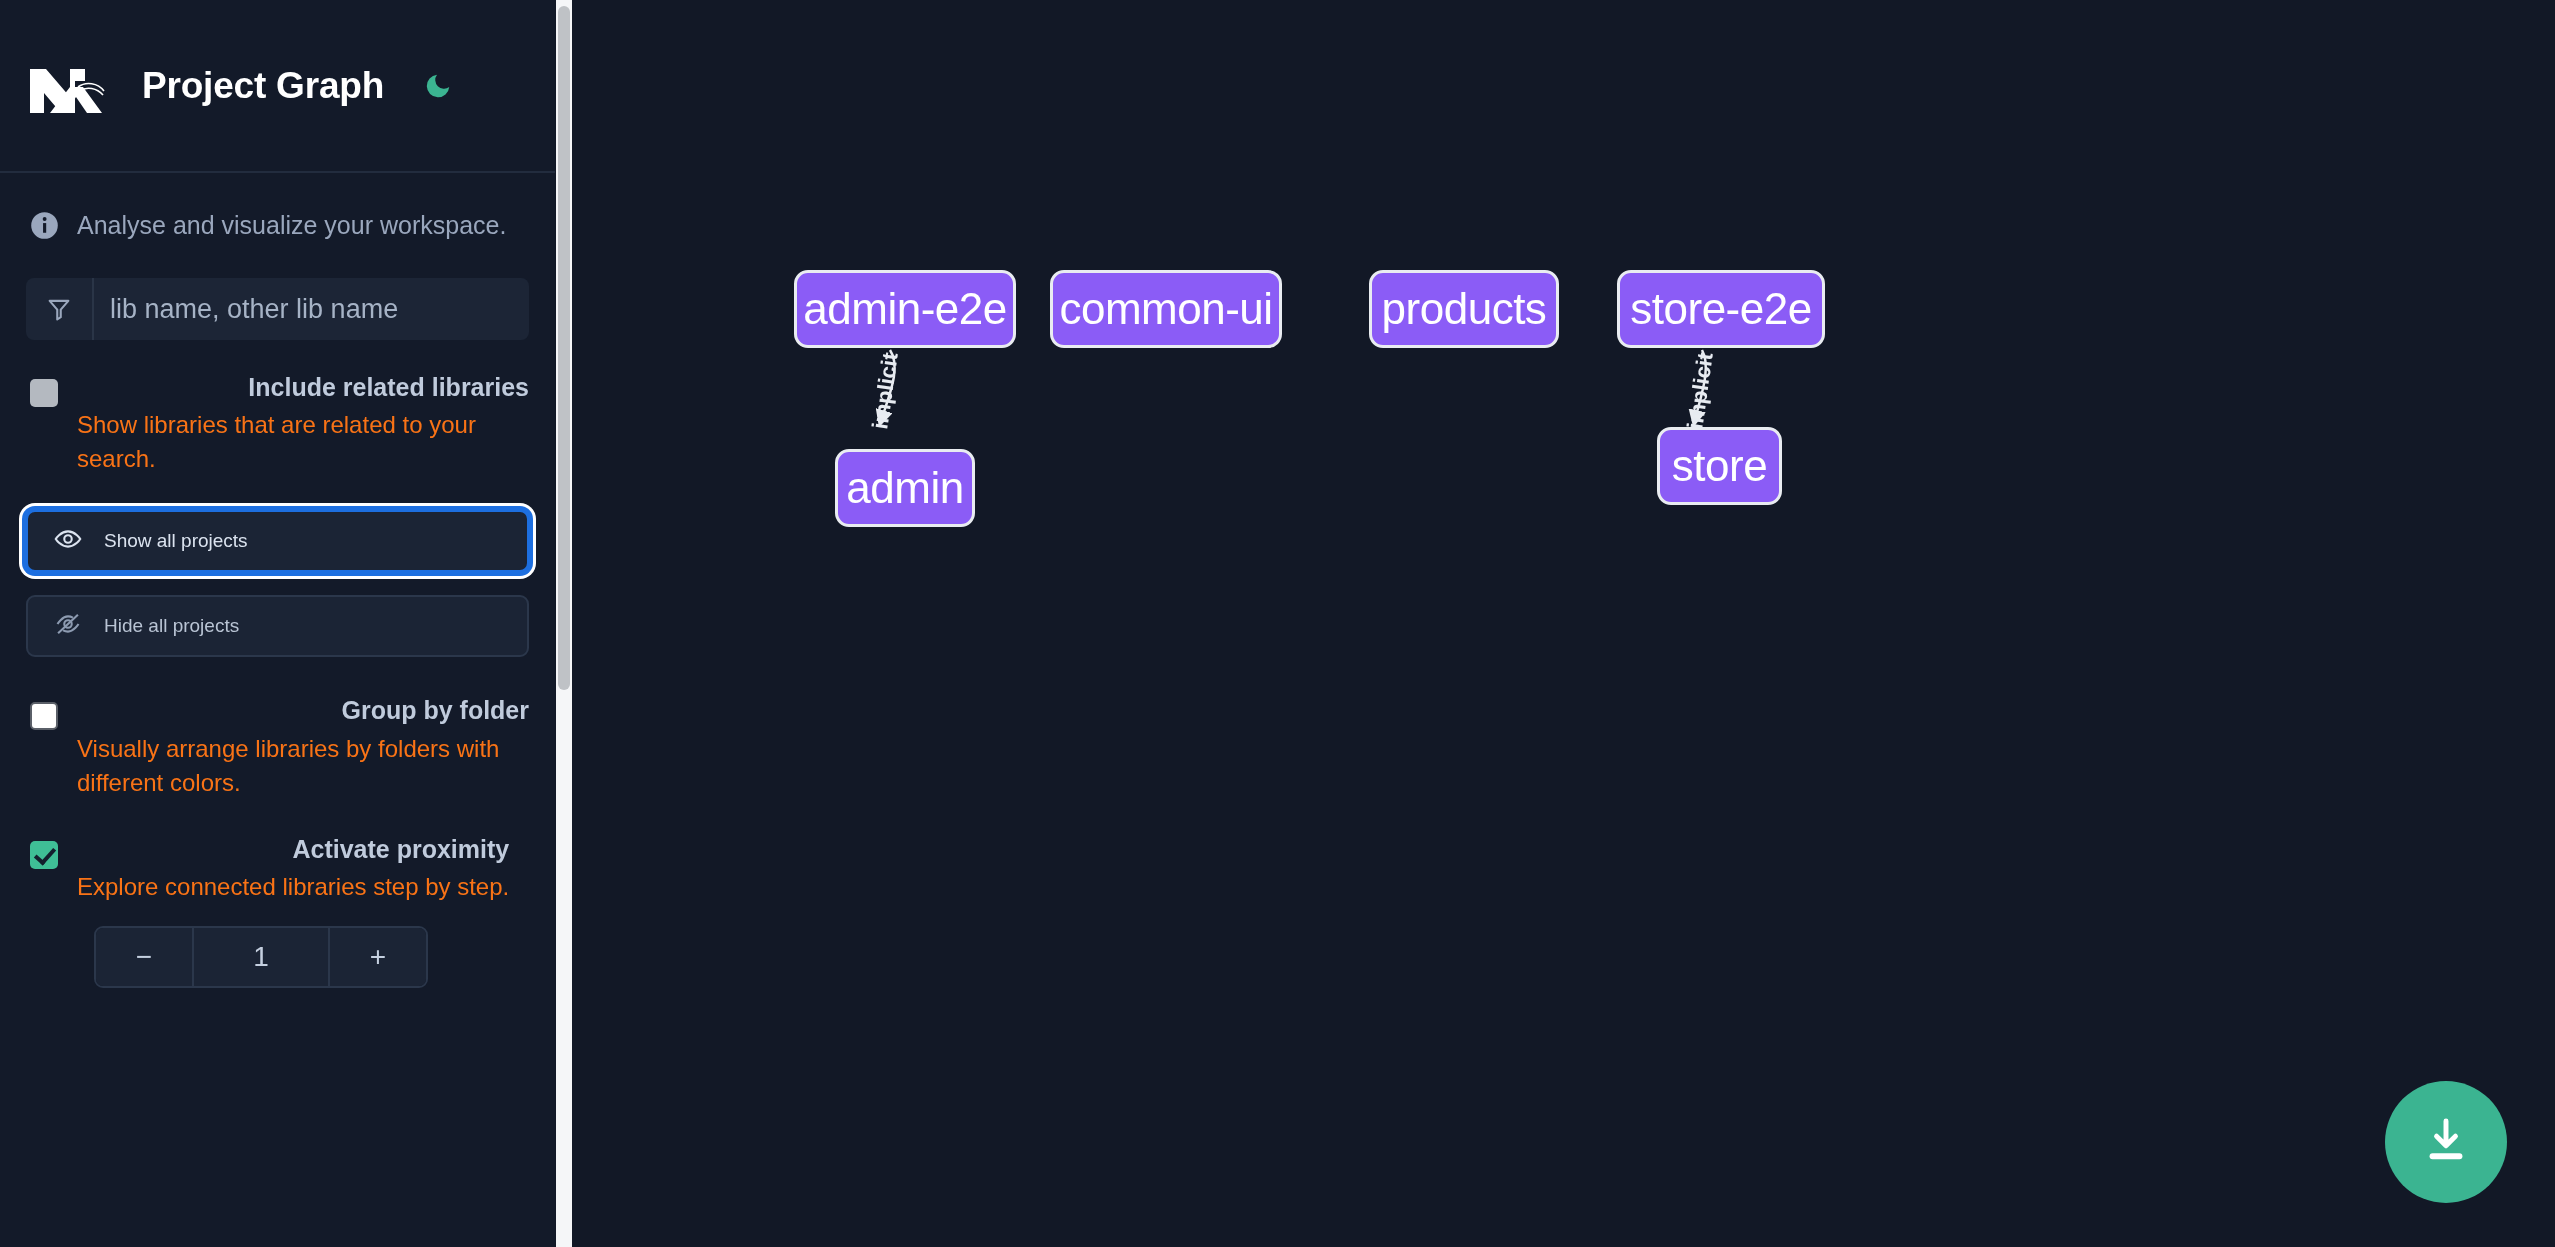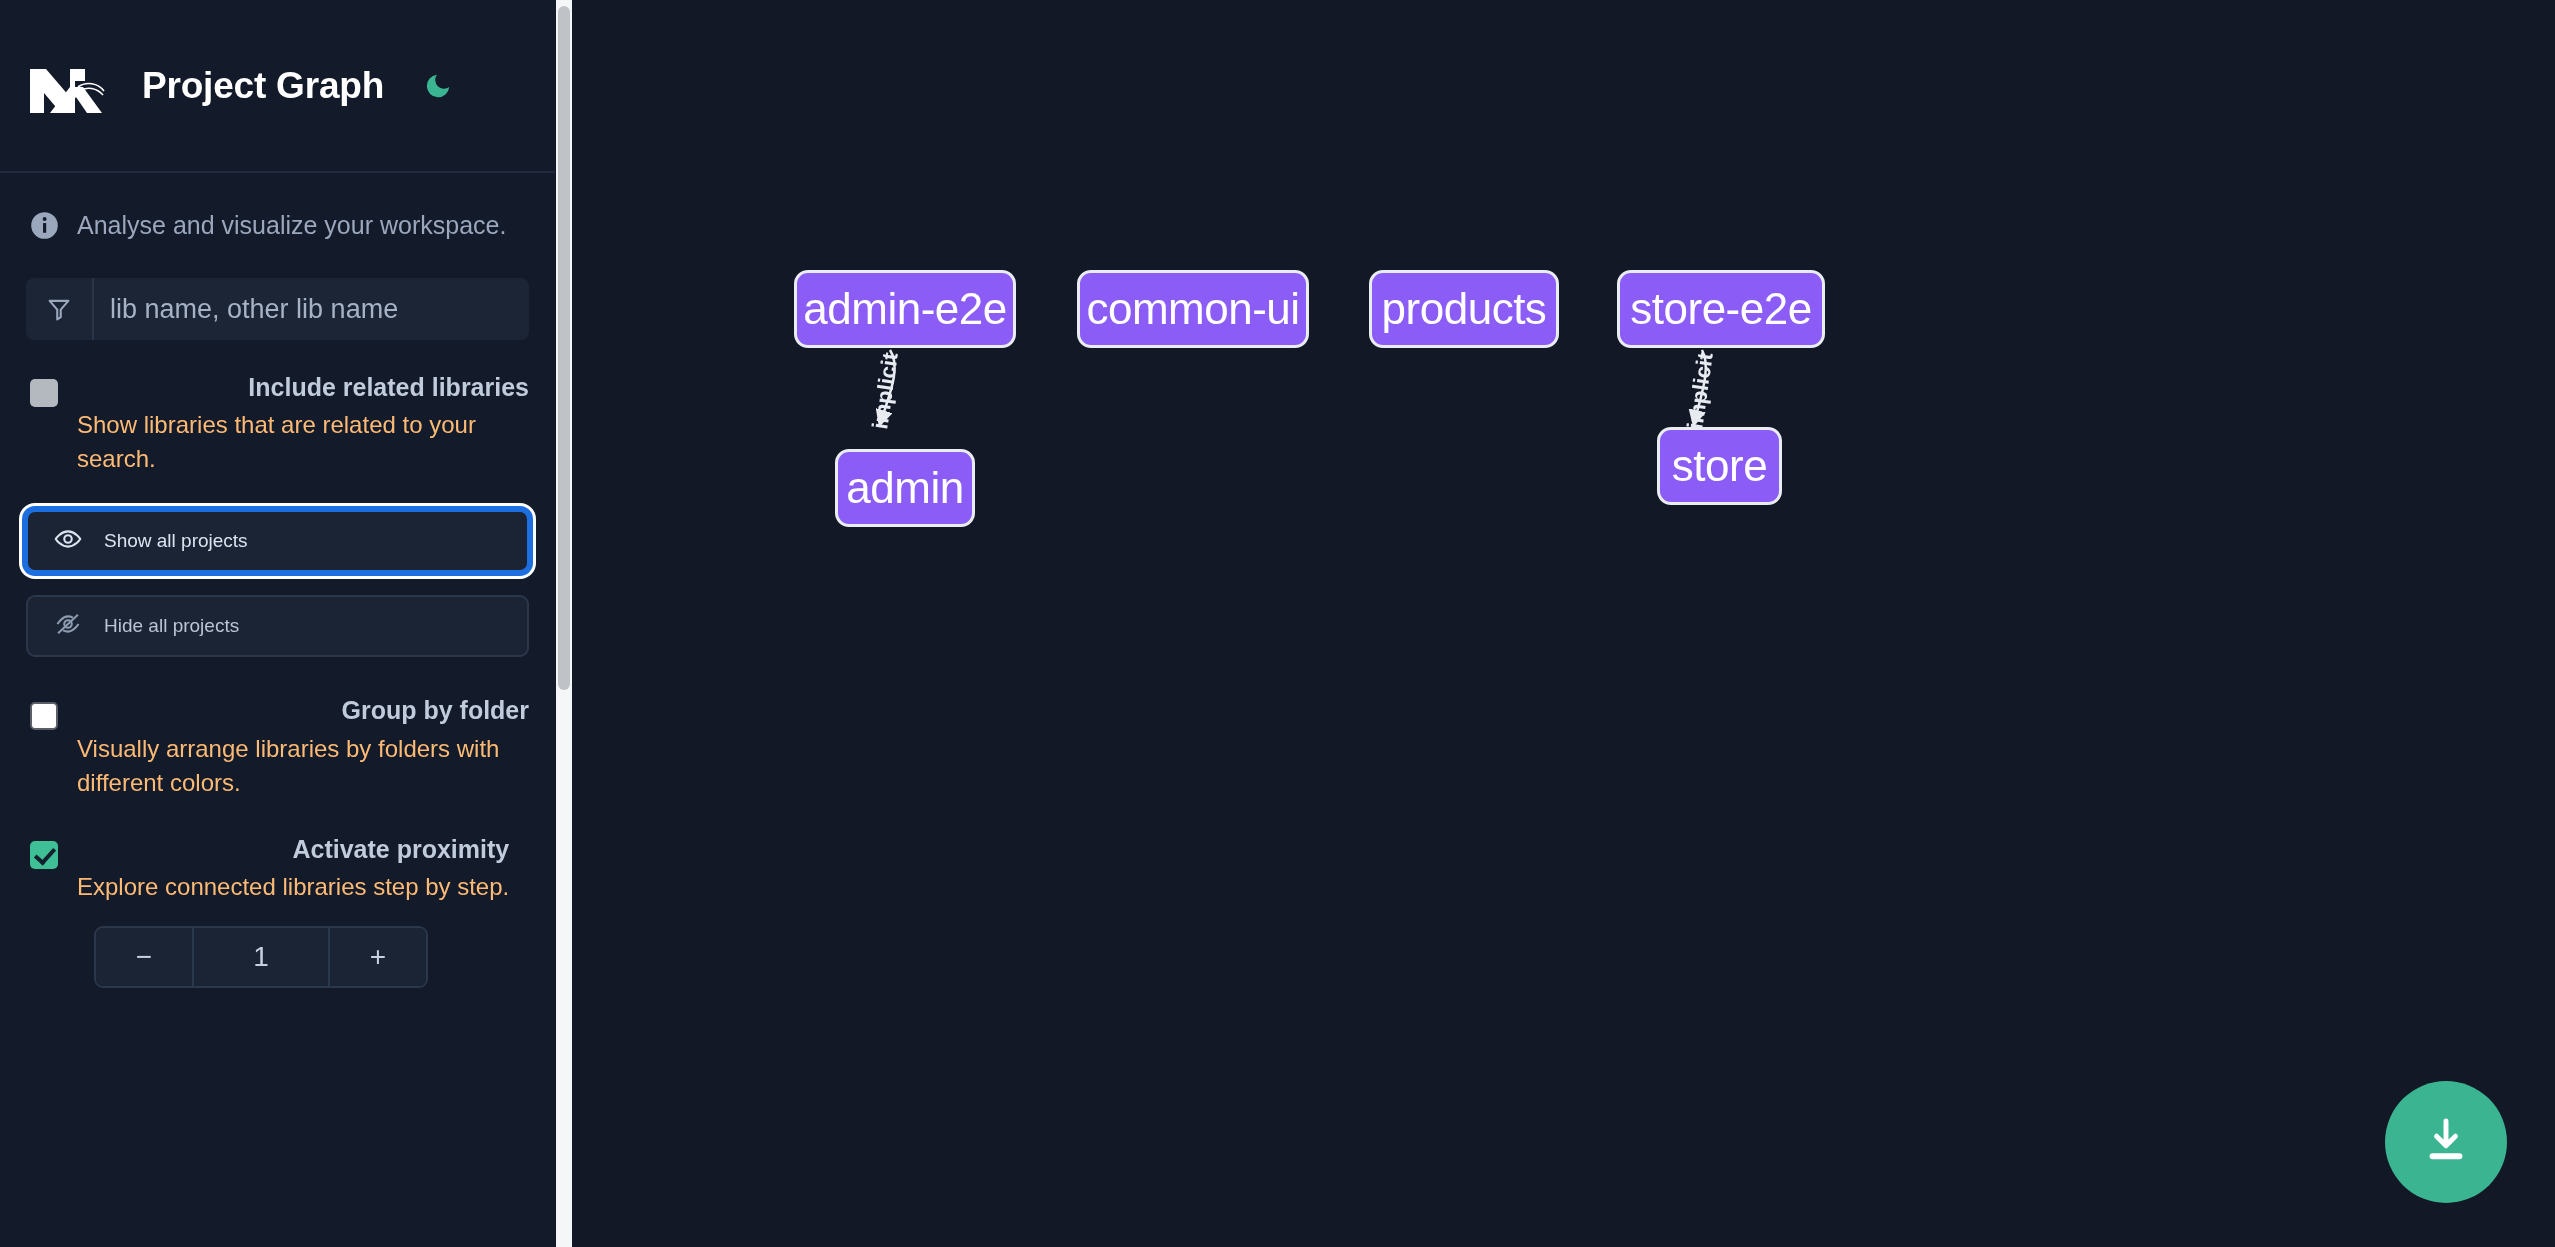--- a/index.html
+++ b/index.html
@@ -138,21 +138,21 @@
 
   .check-label {
     font-size: 25px;
     font-weight: 700;
     color: #c0cbdc;
     line-height: 1.25;
     text-align: right;
   }
   .check-desc {
     font-size: 24px;
-    color: #fdba74;
+    color: #f97316;
     line-height: 1.42;
     margin-top: 5px;
     max-width: 455px;
   }
 
   .btn {
     position: relative;
     display: flex;
     align-items: center;
     gap: 22px;
@@ -376,21 +376,21 @@
           <path d="M 0 0 L 10 5 L 0 10 z" fill="#e9ecf1"></path>
         </marker>
       </defs>
       <path d="M 318 350 C 330 368 316 398 308 424" fill="none" stroke="#e9ecf1" stroke-width="2.5" marker-end="url(#arrow)"></path>
       <path d="M 1130 350 C 1140 368 1128 398 1122 424" fill="none" stroke="#e9ecf1" stroke-width="2.5" marker-end="url(#arrow)"></path>
     </svg>
 
     <div class="node" style="left:222px; top:270px; width:222px; height:78px;">
       <span>admin-e2e</span>
     </div>
-    <div class="node" style="left:505px; top:270px; width:232px; height:78px;justify-content:center;">
+    <div class="node" style="left:478px; top:270px; width:232px; height:78px;justify-content:center;">
       <span>common-ui</span>
     </div>
     <div class="node" style="left:797px; top:270px; width:190px; height:78px;">
       <span>products</span>
     </div>
     <div class="node" style="left:1045px; top:270px; width:208px; height:78px;">
       <span>store-e2e</span>
     </div>
     <div class="node" style="left:263px; top:449px; width:140px; height:78px;">
       <span>admin</span>

